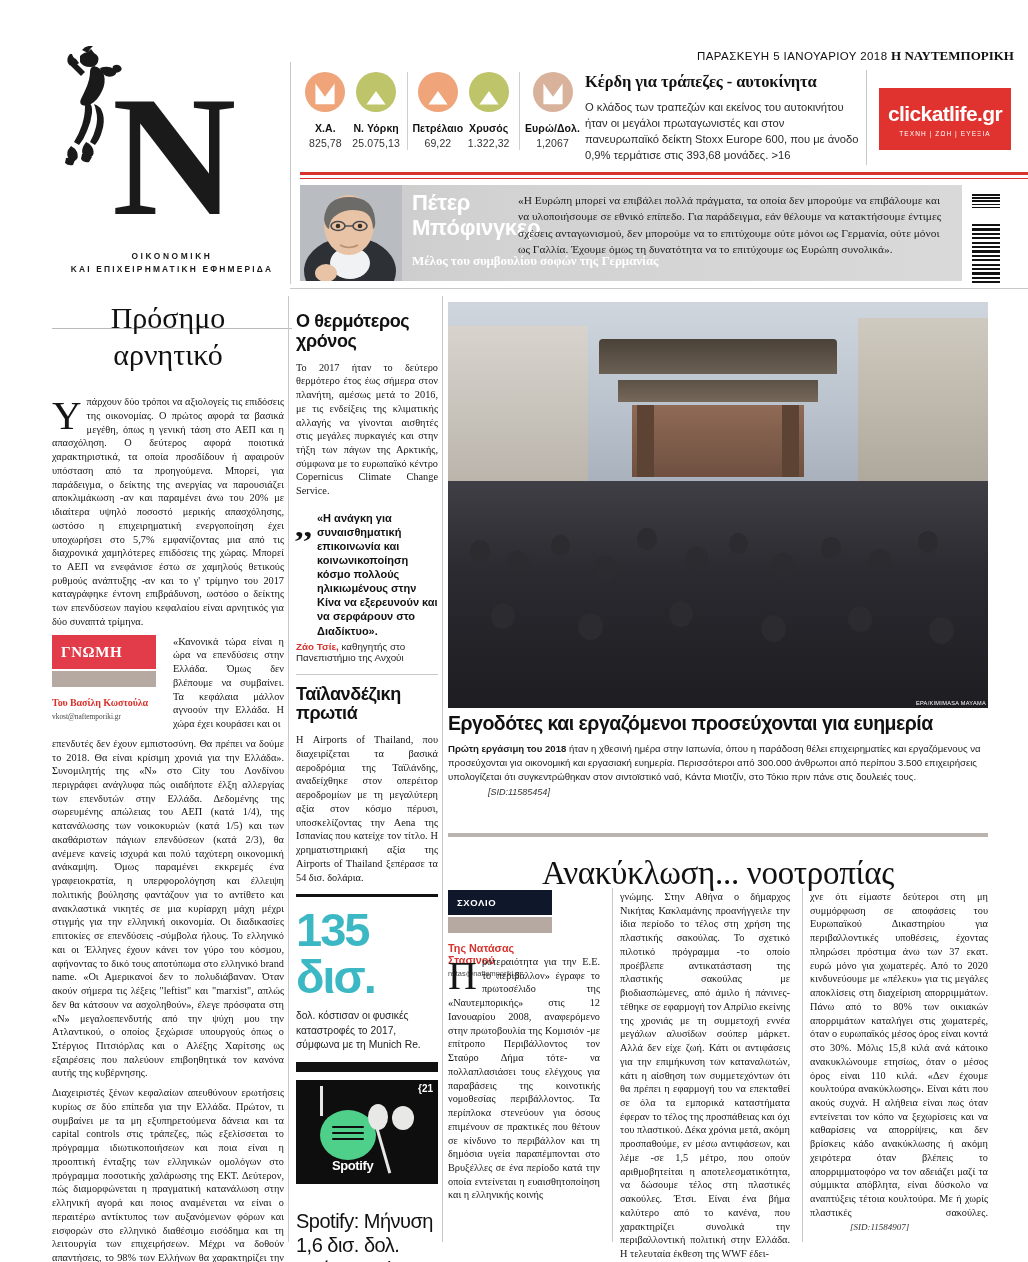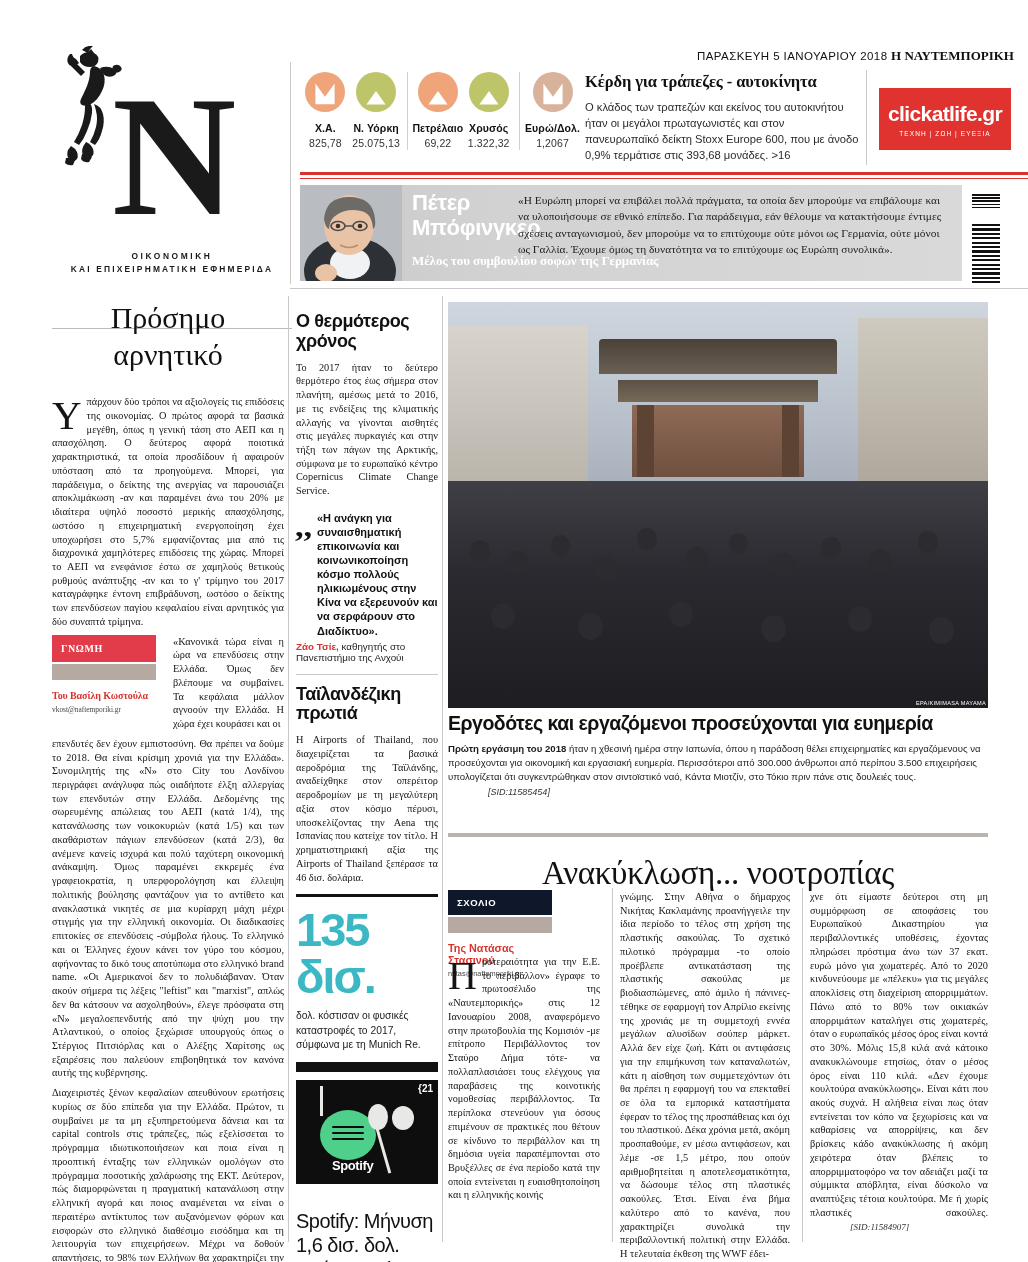--- a/index.html
+++ b/index.html
@@ -156,21 +156,21 @@
   .vsep { position: absolute; width: 1px; background: #c9c9c9; }
 
   
   .col1 { position: absolute; left: 52px; top: 300px; width: 232px; }
   .col1 h1 {
     font-family: "Liberation Serif", serif;
     font-size: 30px; font-weight: 400; color: #111; text-align: center;
     line-height: 1.22; margin-bottom: 22px;
   }
   .gnomi-tag {
-    background: #e23c4a; color: #fff; font-size: 10px; font-weight: bold;
+    background: #e23c4a; color: #fff; font-size: 15px; font-weight: bold;
     letter-spacing: .6px; padding: 7px 0 7px 9px; width: 104px;
   }
   .gnomi-bar { background: #b5a9a2; height: 16px; width: 104px; margin-top: 2px; }
   .gnomi-au  { font-size: 10px; font-weight: bold; color: #d8322c; margin-top: 9px; letter-spacing: -.1px; }
   .gnomi-em  { font-size: 7.4px; color: #444; margin-top: 3px; }
 
   
   .c1-top { font-family: "Liberation Serif", serif; font-size: 10.3px;
     line-height: 1.335; text-align: justify; color: #151515; }
   .c1-top::first-letter {
@@ -491,21 +491,21 @@
       </div>
     </div>
 
     <div class="hr-thin"></div>
 
     <div>
       <h3>
         <span>Ταϊλανδέζικη</span><br>
         <span>πρωτιά</span>
       </h3>
-      <p>Η Airports of Thailand, που διαχειρίζεται τα βασικά αεροδρόμια της Ταϊλάνδης, αναδείχθηκε στον οπερέιτορ αεροδρομίων με τη μεγαλύτερη αξία στον κόσμο πέρυσι, υποσκελίζοντας την Aena της Ισπανίας που κατείχε τον τίτλο. Η χρηματιστηριακή αξία της Airports of Thailand ξεπέρασε τα 46 δισ. δολάρια.</p>
+      <p>Η Airports of Thailand, που διαχειρίζεται τα βασικά αεροδρόμια της Ταϊλάνδης, αναδείχθηκε στον οπερέιτορ αεροδρομίων με τη μεγαλύτερη αξία στον κόσμο πέρυσι, υποσκελίζοντας την Aena της Ισπανίας που κατείχε τον τίτλο. Η χρηματιστηριακή αξία της Airports of Thailand ξεπέρασε τα 54 δισ. δολάρια.</p>
     </div>
 
     <div class="hr-thick"></div>
 
     <div>
       <div class="bignum">135 δισ.</div>
       <div class="bignum-sub">δολ. κόστισαν οι φυσικές καταστροφές το 2017, σύμφωνα με τη Munich Re.</div>
     </div>
 
     <div class="hr-black"></div>

